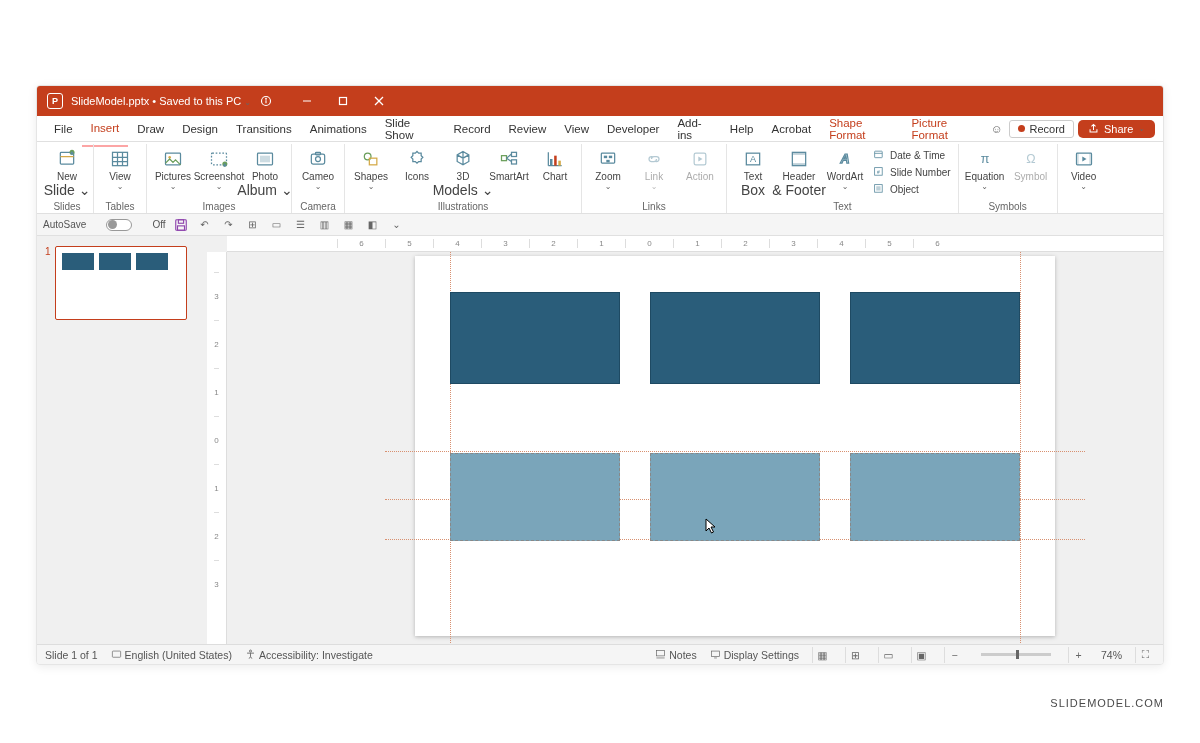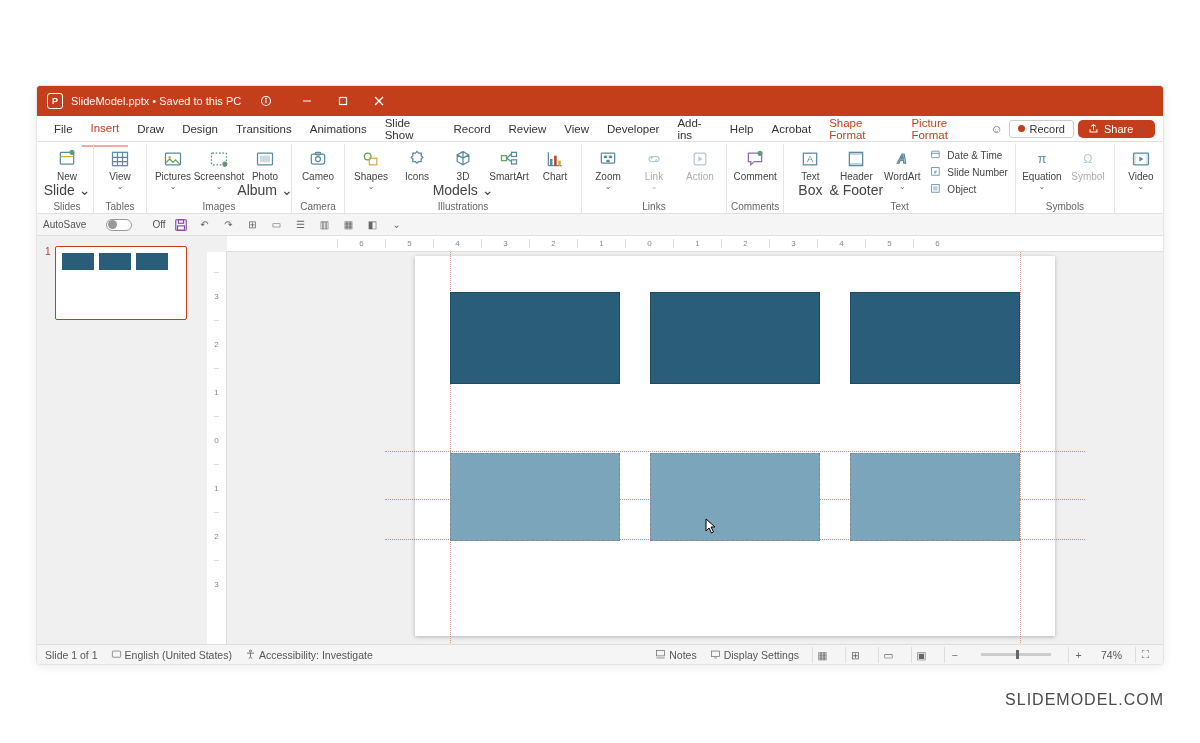--- a/index.html
+++ b/index.html
@@ -67,21 +67,21 @@
   .guide-v { position:absolute; top:-15px; bottom:-15px; width:0; border-left:1px dotted #d89070; }
   .cursor-arrow { position:absolute; font-size:13px; color:#000; pointer-events:none; }
 
   .statusbar { height:20px; background:#f5f5f5; border-top:1px solid #ddd; display:flex; align-items:center; font-size:10.5px; color:#555; padding:0 8px; gap:13px; }
   .statusbar .spacer { flex:1; }
   .statusbar .sbtn { display:flex; align-items:center; gap:3px; }
   .statusbar .view-btn { width:20px; height:16px; display:flex; align-items:center; justify-content:center; border-left:1px solid #ddd; color:#666; }
   .zoom-slider { width:70px; height:3px; background:#ccc; position:relative; margin:0 4px; }
   .zoom-slider .zknob { position:absolute; left:50%; top:-3px; width:3px; height:9px; background:#666; }
 
-  .watermark { position:absolute; right:36px; bottom:34px; font-size:16px; letter-spacing:1px; color:#4a4a4a; font-weight:500; }
+  .watermark { position:absolute; right:36px; bottom:34px; font-size:11px; letter-spacing:1px; color:#4a4a4a; font-weight:500; }
 </style>
 </head>
 <body>
 
 <div class="outer-frame">
 
   <div class="titlebar">
     <div class="pp-icon">P</div>
     <div class="title-text">
       <span>SlideModel.pptx</span>
@@ -327,35 +327,20 @@
             <div class="lbl">Action</div>
           </div>
         </div>
         <div class="group-label">Links</div>
       </div>
       <div class="rib-group">
         <div class="items">
           <div class="rib-btn-v">
             <div class="ico">
               <svg width="20" height="20" viewBox="0 0 24 24" fill="none" stroke="#5a8a9e" stroke-width="1.5">
-                <path d="M4 5 h16 v10 h-9 l-4 4 v-4 h-3 z" stroke="#8e6bb8"></path>
-                <circle cx="18" cy="5" r="3" fill="#6a9e5a" stroke="none"></circle>
-                <text x="18" y="7" font-size="5" text-anchor="middle" fill="#fff">+</text>
-              </svg>
-            </div>
-            <div class="lbl">Comment</div>
-          </div>
-        </div>
-        <div class="group-label">Comments</div>
-      </div>
-      <div class="rib-group">
-        <div class="items">
-          <div class="rib-btn-v">
-            <div class="ico">
-              <svg width="20" height="20" viewBox="0 0 24 24" fill="none" stroke="#5a8a9e" stroke-width="1.5">
                 <rect x="4" y="5" width="16" height="14"></rect>
                 <text x="12" y="16" font-size="11" text-anchor="middle" fill="#5a8a9e" stroke="none">A</text>
               </svg>
             </div>
             <div class="lbl">Text</div>
             <div class="lbl2">Box</div>
           </div>
           <div class="rib-btn-v">
             <div class="ico">
               <svg width="20" height="20" viewBox="0 0 24 24" fill="none" stroke="#5a8a9e" stroke-width="1.5">

